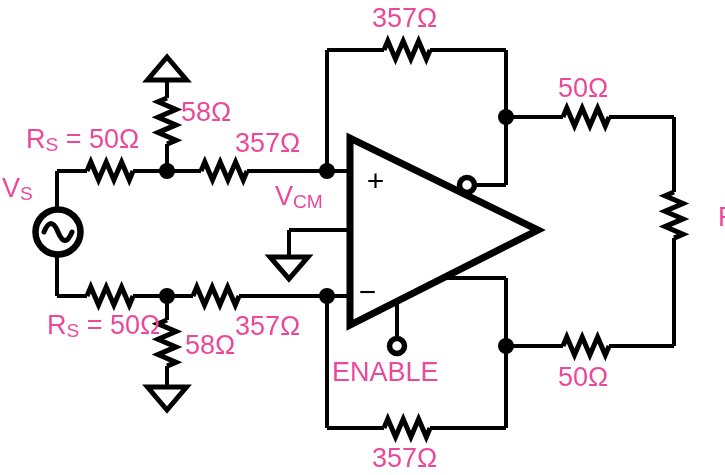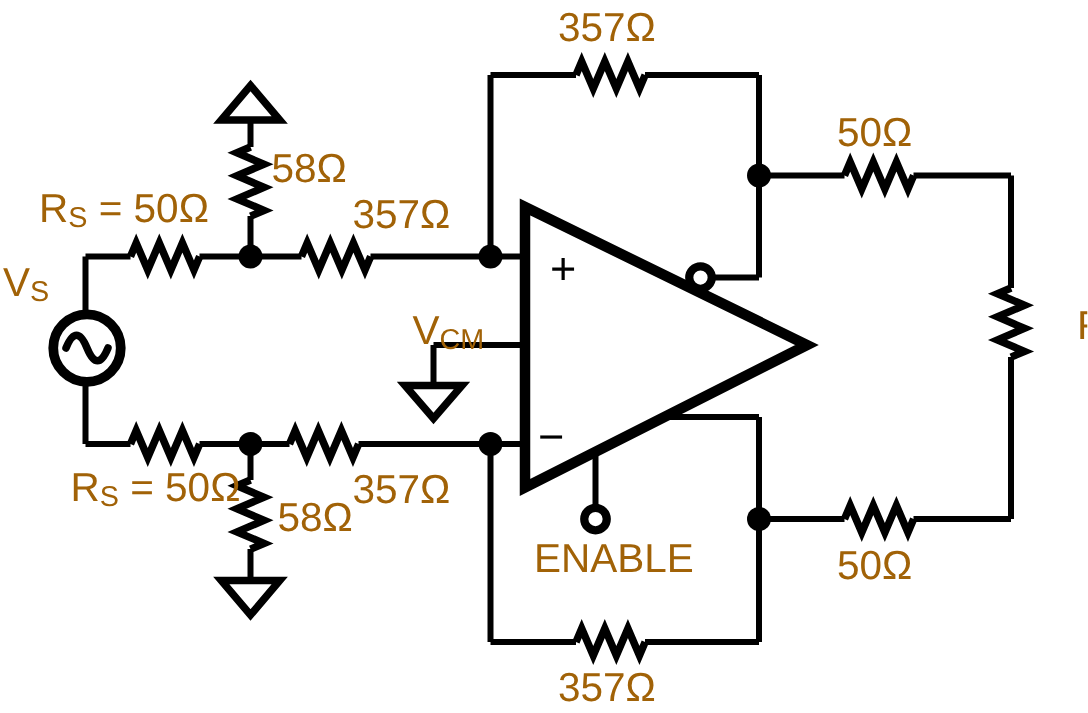--- a/index.html
+++ b/index.html
@@ -7,21 +7,21 @@
     position:relative;
     width:725px;height:475px;
     background:#ffffff;
     font-family:"Liberation Sans", sans-serif;
     overflow:hidden;
   }
   .stage svg{position:absolute;left:0;top:0;}
   .lbl{
     position:absolute;
     font:27px/1.2 "Liberation Sans", sans-serif;
-    color:#a16207;
+    color:#ec4899;
     white-space:nowrap;
   }
   .lbl sub{
     font-size:71%;
     line-height:0;
     vertical-align:-0.18em;
   }
   .w   {fill:none;stroke:#000;stroke-width:4;}
   .res {fill:none;stroke:#000;stroke-width:5;stroke-linejoin:miter;}
   .tri {fill:#fff;stroke:#000;stroke-width:7;stroke-linejoin:miter;}
@@ -98,23 +98,23 @@
   <div class="lbl" style="left:372px;top:2px">357Ω</div>
 
   <div class="lbl" style="left:558px;top:72px">50Ω</div>
 
   <div class="lbl" style="left:718px;top:201px"><span>R</span><sub>L</sub></div>
 
   <div class="lbl" style="left:558px;top:361px">50Ω</div>
 
   <div class="lbl" style="left:372px;top:442px">357Ω</div>
 
-  <div class="lbl" style="left:356px;top:356px">ENABLE</div>
+  <div class="lbl" style="left:332px;top:356px">ENABLE</div>
 
   <div class="lbl" style="left:235px;top:310px">357Ω</div>
 
   <div class="lbl" style="left:47px;top:309px"><span>R</span><sub>S</sub><span> = 50Ω</span></div>
 
   <div class="lbl" style="left:185px;top:329px">58Ω</div>
 
-  <div class="lbl" style="left:275px;top:204px"><span>V</span><sub>CM</sub></div>
+  <div class="lbl" style="left:275px;top:180px"><span>V</span><sub>CM</sub></div>
 
 </div>
 
 </body></html>

